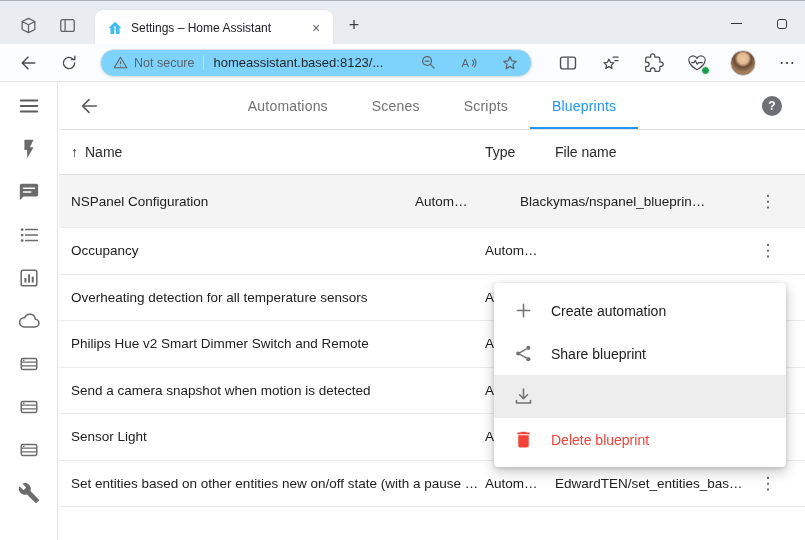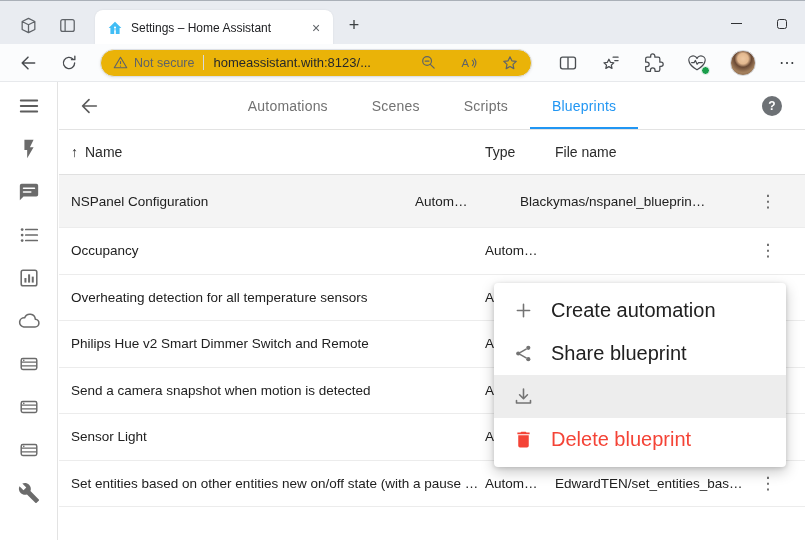--- a/index.html
+++ b/index.html
@@ -50,21 +50,21 @@
   
   .toolbar {
     position:absolute; top:44px; left:0; width:805px; height:38px;
     background:#fbfcfd; border-bottom:1px solid #e7e9ec;
     display:flex; align-items:center;
   }
   .nav-btn { width:24px; height:24px; display:flex; align-items:center; justify-content:center; cursor:pointer; }
   .nav-back { margin-left:16px; }
   .nav-refresh { margin-left:17px; }
   .addressbar {
-    margin-left:19px; width:432px; height:28px; background:#eab308;
+    margin-left:19px; width:432px; height:28px; background:#7dd3fc;
     border:1px solid #dde0e5; border-radius:14px;
     box-shadow:0 1px 3px rgba(0,0,0,.07);
     display:flex; align-items:center; padding:0 12px; cursor:text;
   }
   .sec-chip { display:flex; align-items:center; gap:6px; cursor:pointer; }
   .sec-label { font-size:12.5px; color:#5f6368; white-space:nowrap; }
   .ab-div { width:1px; height:15px; background:#d7dade; margin:0 9px; }
   .ab-url { font-size:13px; color:#26282b; white-space:nowrap; flex:1; min-width:0; overflow:hidden; }
   .ab-actions { display:flex; align-items:center; gap:23px; margin-left:8px; }
   .ab-actions > * { cursor:pointer; }
@@ -138,21 +138,21 @@
   .row-dots { font-size:17px; color:#616161; line-height:1; cursor:pointer; padding:2px 4px; }
 
   
   .context-menu {
     position:absolute; left:494px; top:283px; width:292px; background:#fff;
     border-radius:4px; padding:6px 0; z-index:30;
     box-shadow:0 5px 14px rgba(0,0,0,.22), 0 1px 4px rgba(0,0,0,.14);
   }
   .menu-item {
     height:43px; display:flex; align-items:center; gap:17px;
-    padding:0 16px 0 18px; font-size:20px; color:#212121; cursor:pointer; white-space:nowrap;
+    padding:0 16px 0 18px; font-size:14px; color:#212121; cursor:pointer; white-space:nowrap;
   }
   .menu-item.hovered { background:#ededed; }
   .menu-item.danger { color:#f44336; }
   .mi-icon { width:22px; height:22px; color:#737373; display:flex; align-items:center; justify-content:center; flex:0 0 auto; }
   .menu-item.danger .mi-icon { color:#f44336; }
 </style>
 </head>
 <body>
 
 <div class="titlebar">
@@ -207,21 +207,21 @@
   <div class="addressbar">
     <span class="sec-chip">
       <svg viewBox="0 0 24 24" width="15" height="15">
           <path d="M12 3.6 22 20.4H2z" fill="none" stroke="#5f6368" stroke-width="1.8" stroke-linejoin="round"></path>
           <path d="M12 9.8v4.8" stroke="#5f6368" stroke-width="1.8"></path>
           <circle cx="12" cy="17.6" r="1" fill="#5f6368"></circle>
         </svg>
       <span class="sec-label">Not secure</span>
     </span>
     <span class="ab-div"></span>
-    <span class="ab-url">homeassistant.with:8123/...</span>
+    <span class="ab-url">homeassistant.based:8123/...</span>
     <span class="ab-actions">
       <svg viewBox="0 0 24 24" width="17" height="17">
           <circle cx="10" cy="10" r="6.2" fill="none" stroke="#5f6368" stroke-width="1.7"></circle>
           <path d="M14.6 14.6 20 20M7.3 10h5.4" stroke="#5f6368" stroke-width="1.7" stroke-linecap="round"></path>
         </svg>
       <svg viewBox="0 0 24 24" width="18" height="18">
           <text x="2" y="17" font-family="Liberation Sans, sans-serif" font-size="15" fill="#5f6368">A</text>
           <path d="M16.5 8.5a5 5 0 0 1 0 7M19 6.5a8 8 0 0 1 0 11" fill="none" stroke="#5f6368" stroke-width="1.5" stroke-linecap="round"></path>
         </svg>
       <svg viewBox="0 0 24 24" width="18" height="18">

